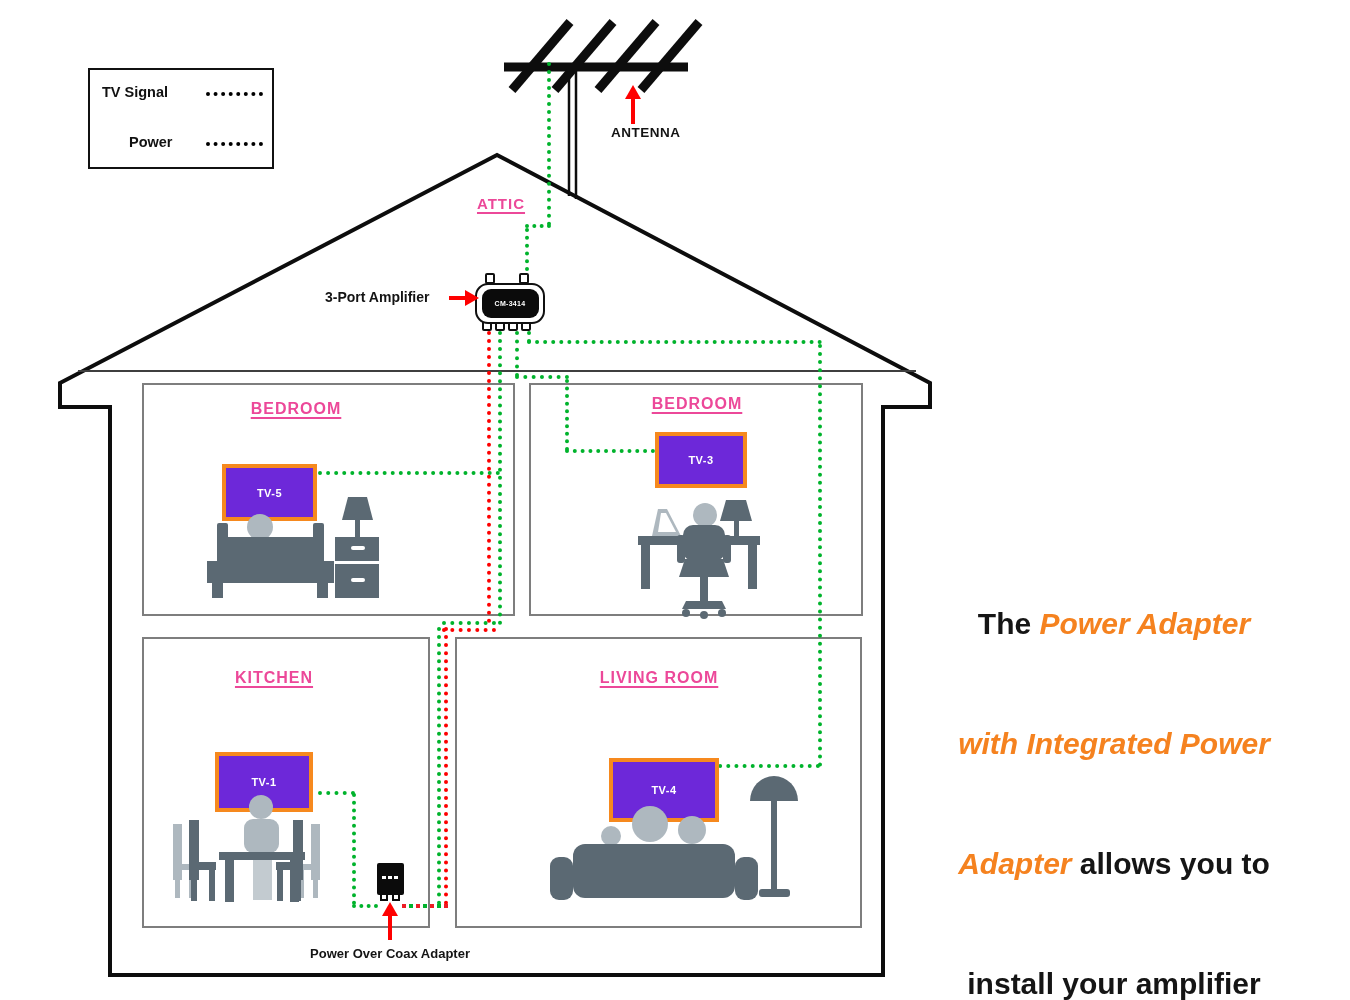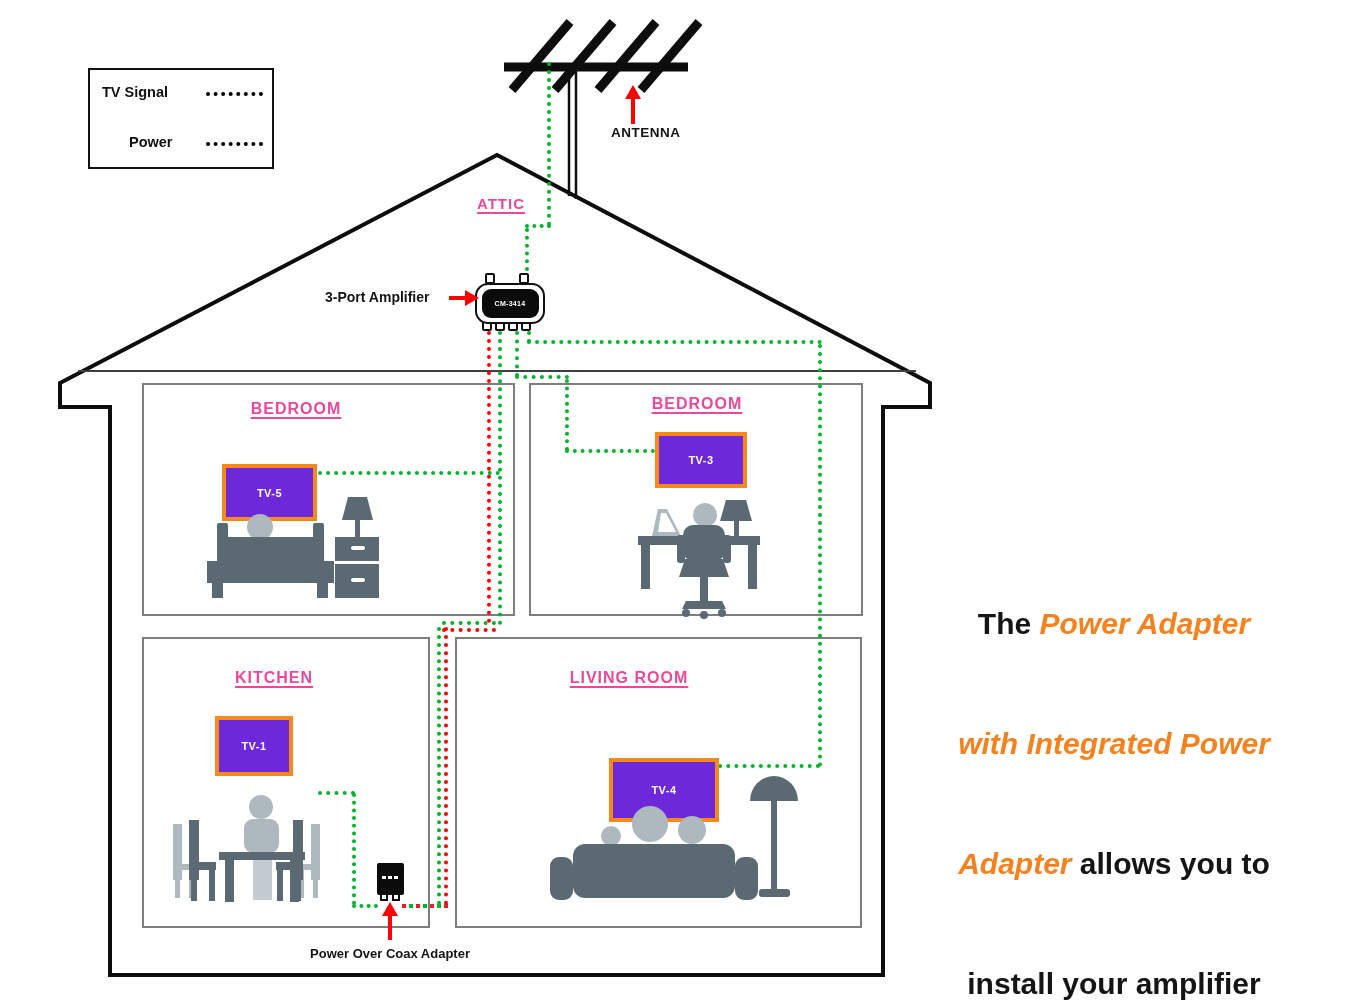--- a/index.html
+++ b/index.html
@@ -91,21 +91,21 @@
   </svg>
 
   <div class="room" style="left:142px; top:383px; width:373px; height:233px;"></div>
   <div class="room" style="left:529px; top:383px; width:334px; height:233px;"></div>
   <div class="room" style="left:142px; top:637px; width:288px; height:291px;"></div>
   <div class="room" style="left:455px; top:637px; width:407px; height:291px;"></div>
 
   <div class="room-label" style="left:296px; top:400px;">BEDROOM</div>
   <div class="room-label" style="left:697px; top:395px;">BEDROOM</div>
   <div class="room-label" style="left:274px; top:669px;">KITCHEN</div>
-  <div class="room-label" style="left:629px; top:669px;">LIVING ROOM</div>
+  <div class="room-label" style="left:659px; top:669px;">LIVING ROOM</div>
   <div class="room-label" style="left:501px; top:195px; font-size:15px;">ATTIC</div>
 
   <div class="lines">
 
     <div class="dot-v sig" style="left:547px; top:62px;  height:164px;"></div>
     <div class="dot-h sig" style="left:525px; top:224px; width:26px;"></div>
     <div class="dot-v sig" style="left:525px; top:228px; height:51px;"></div>
     <div class="dot-v sig" style="left:498px; top:331px; height:294px;"></div>
     <div class="dot-h sig" style="left:318px; top:471px; width:182px;"></div>
     <div class="dot-v sig" style="left:515px; top:331px; height:46px;"></div>
@@ -128,21 +128,21 @@
 
     <div class="dot-mix" style="left:402px; top:904px; width:46px;"></div>
   </div>
 
   <div class="tv" style="left:222px; top:464px; width:95px; height:57px;">
       <span>TV-5</span>
     </div>
   <div class="tv" style="left:655px; top:432px; width:92px; height:56px;">
       <span>TV-3</span>
     </div>
-  <div class="tv" style="left:215px; top:716px; width:78px; height:60px;">
+  <div class="tv" style="left:215px; top:752px; width:98px; height:60px;">
       <span>TV-1</span>
     </div>
   <div class="tv" style="left:598px; top:758px; width:110px; height:64px;margin-left:11px;">
       <span>TV-4</span>
     </div>
 
   <div class="port" style="left:485px; top:273px;"></div>
   <div class="port" style="left:519px; top:273px;"></div>
   <div class="port" style="left:482px; top:320px;"></div>
   <div class="port" style="left:495px; top:320px;"></div>

